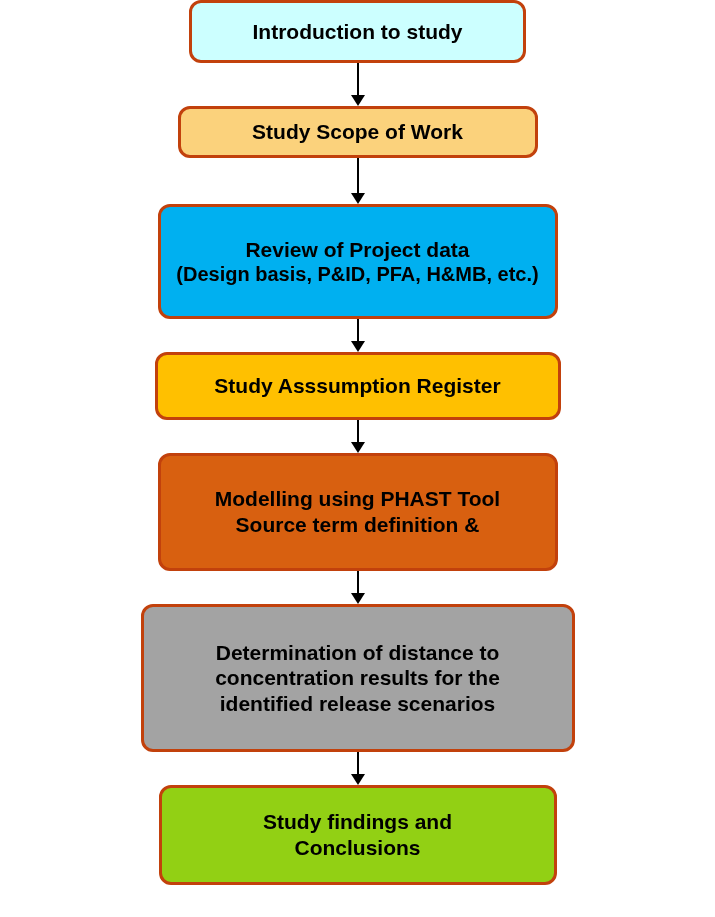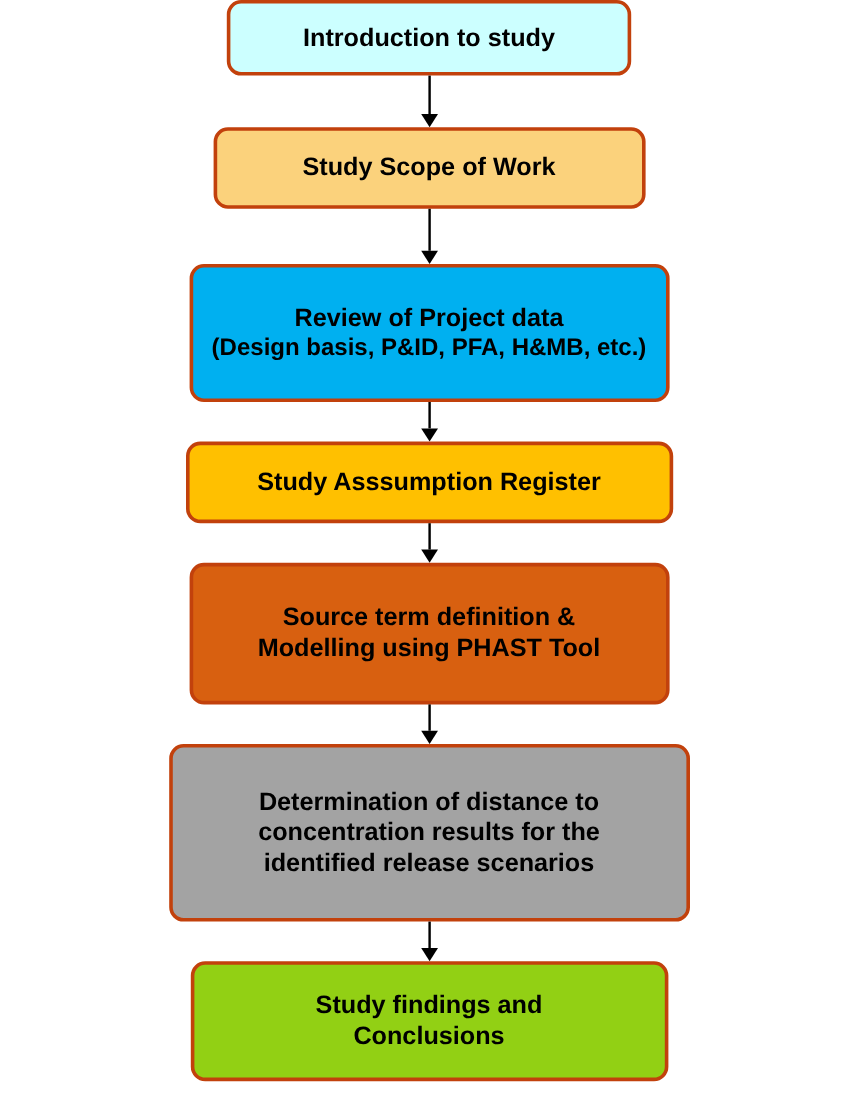--- a/index.html
+++ b/index.html
@@ -58,21 +58,21 @@
   .arrow .head {
     width: 0;
     height: 0;
     border-left: 7px solid transparent;
     border-right: 7px solid transparent;
     border-top: 11px solid #000000;
   }
 
   
   .n0 { width: 337px; height: 63px; }
-  .n1 { width: 360px; height: 68px; }
+  .n1 { width: 360px; height: 52px; }
   .n2 { width: 400px; height: 115px; align-items: center; }
   .n3 { width: 406px; height: 68px; }
   .n4 { width: 400px; height: 118px; }
   .n5 { width: 434px; height: 148px; }
   .n6 { width: 398px; height: 100px; }
 
   .a0 .shaft { height: 32px; }
   .a1 .shaft { height: 35px; }
   .a2 .shaft { height: 22px; }
   .a3 .shaft { height: 22px; }
@@ -115,22 +115,22 @@
   <div class="node n3" style="background:#ffc000;">
     <span class="line line-main">Study Asssumption Register</span>
   </div>
 
   <div class="arrow a3">
     <span class="shaft"></span>
     <span class="head"></span>
   </div>
 
   <div class="node n4" style="background:#d86010;">
+    <span class="line line-main">Modelling using PHAST Tool</span>
     <span class="line line-main">Source term definition &amp;</span>
-    <span class="line line-main">Modelling using PHAST Tool</span>
   </div>
 
   <div class="arrow a4">
     <span class="shaft"></span>
     <span class="head"></span>
   </div>
 
   <div class="node n5" style="background:#a3a3a3;">
     <span class="line line-main">Determination of distance to</span>
     <span class="line line-main">concentration results for the</span>

